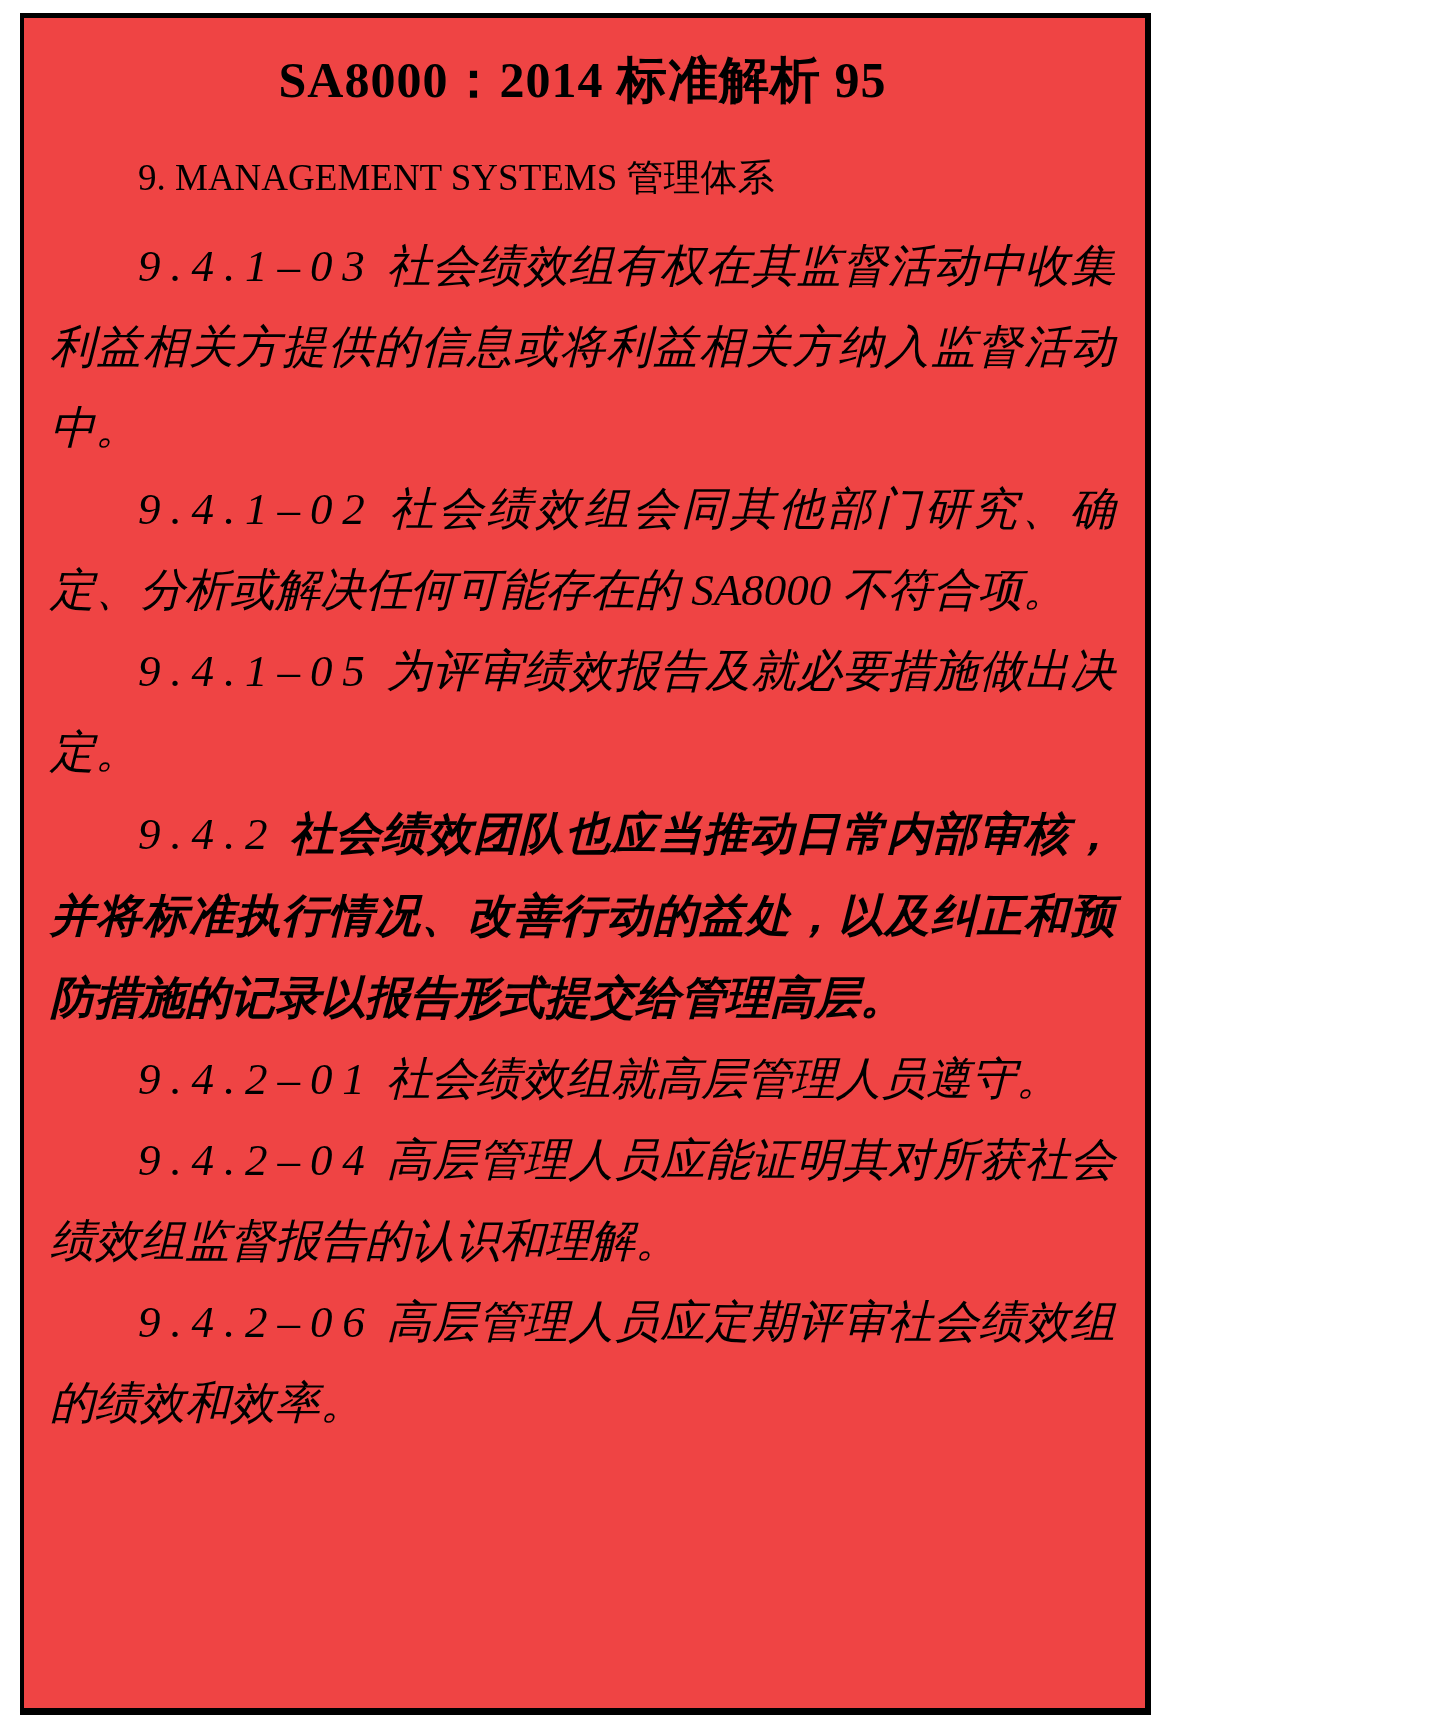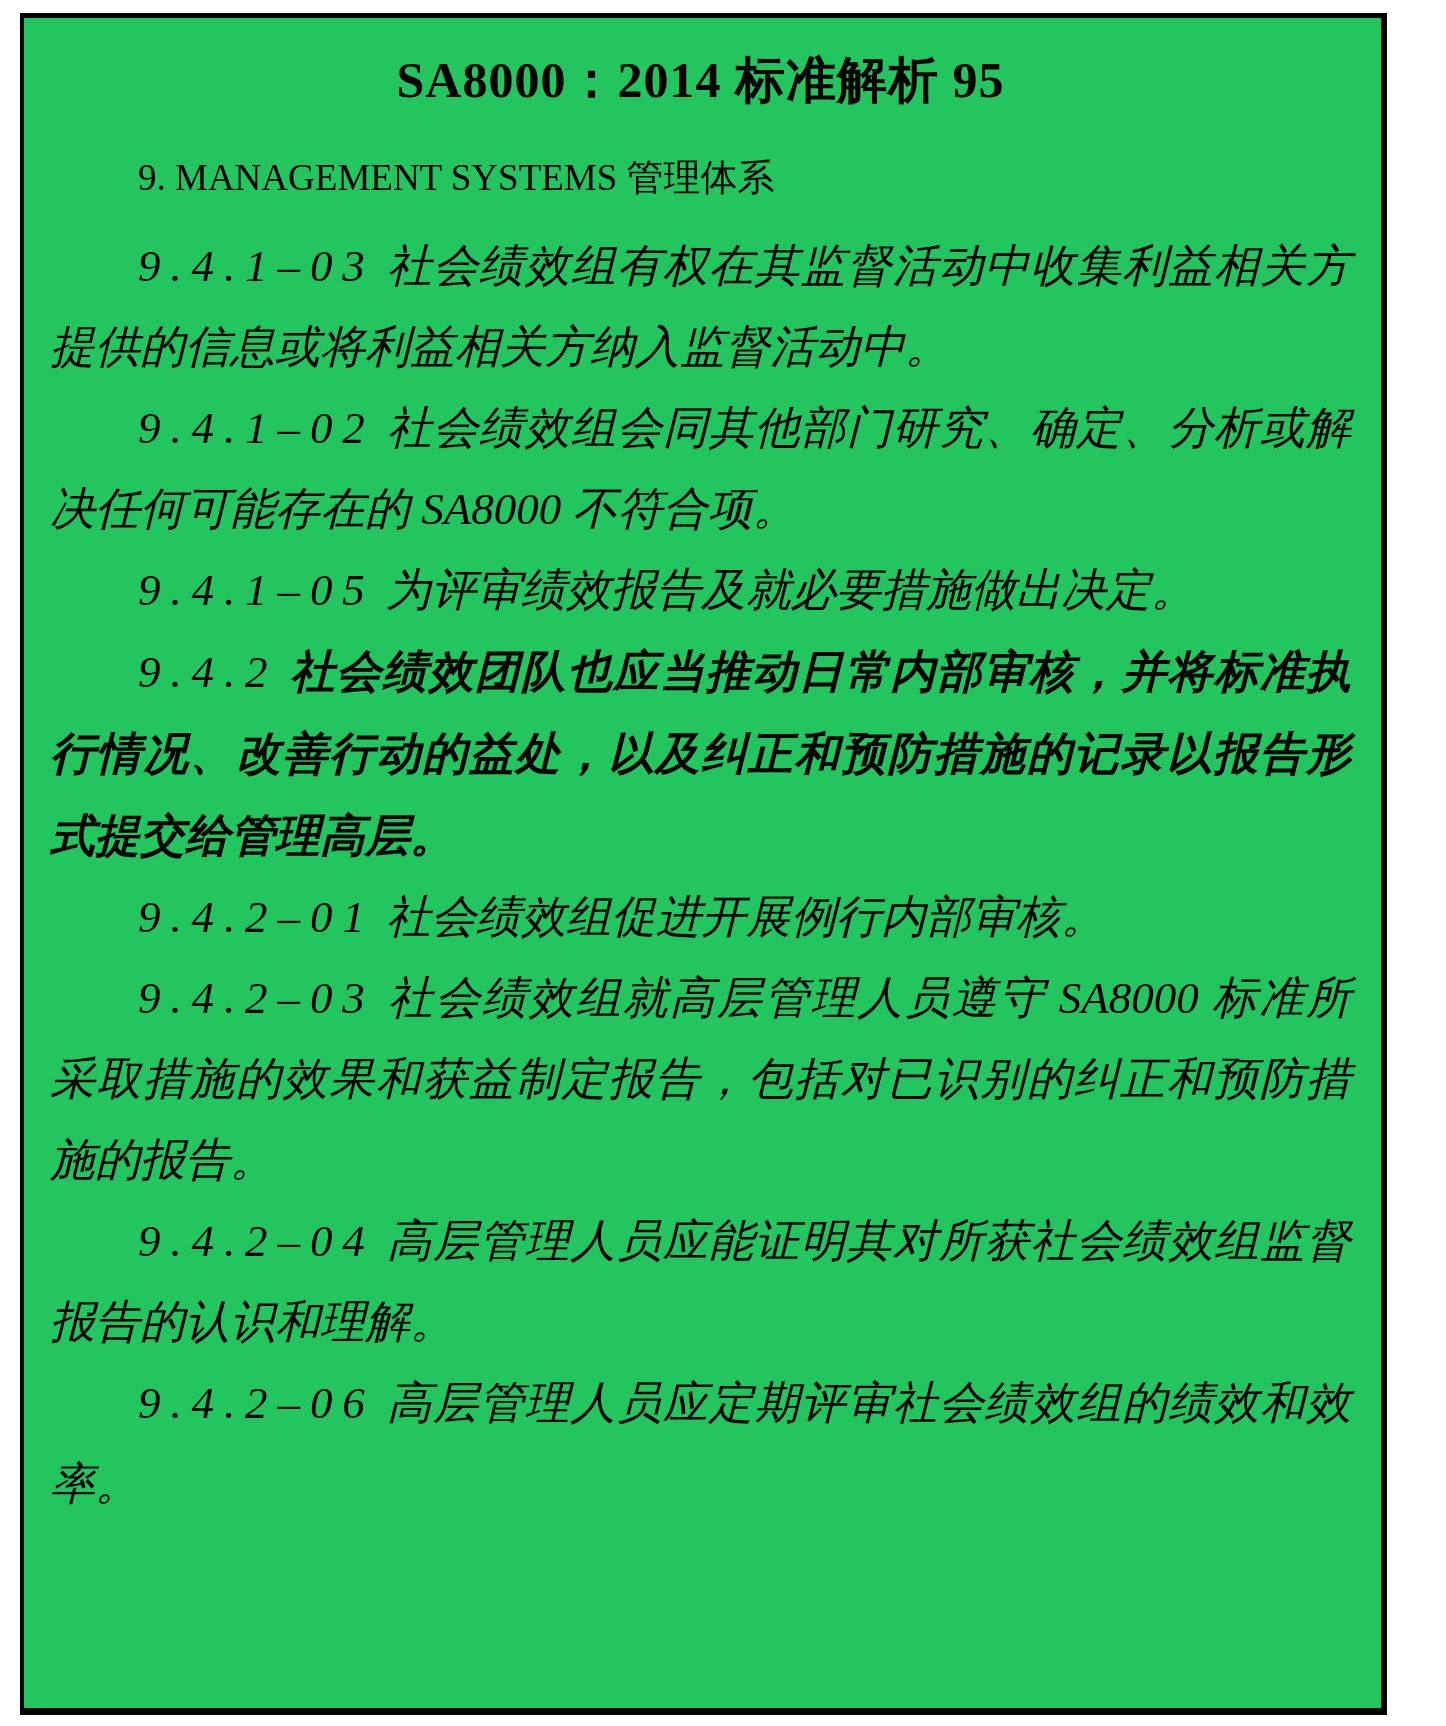--- a/index.html
+++ b/index.html
@@ -15,27 +15,27 @@
     position: relative;
     width: 1446px;
     height: 1726px;
     background: #ffffff;
     overflow: hidden;
   }
   .frame {
     position: absolute;
     left: 20px;
     top: 13px;
-    width: 1367px;
+    width: 1131px;
     height: 1702px;
     box-sizing: border-box;
     border-style: solid;
     border-color: #000000;
     border-width: 5px 6px 7px 4px;
-    background: #22c55e;
+    background: #ef4444;
   }
   .content {
     padding: 0 30px 0 26px;
   }
   .title {
     margin-top: 32px;
     font-size: 50px;
     line-height: 60px;
     font-weight: bold;
     text-align: center;
@@ -77,21 +77,20 @@
 
       <div class="title">SA8000：2014 标准解析 95</div>
 
       <div class="heading">9. MANAGEMENT SYSTEMS 管理体系</div>
 
       <div class="body">
         <p><span class="num">9.4.1–03</span> <span class="txt">社会绩效组有权在其监督活动中收集利益相关方提供的信息或将利益相关方纳入监督活动中。</span></p>
         <p><span class="num">9.4.1–02</span> <span class="txt">社会绩效组会同其他部门研究、确定、分析或解决任何可能存在的 SA8000 不符合项。</span></p>
         <p><span class="num">9.4.1–05</span> <span class="txt">为评审绩效报告及就必要措施做出决定。</span></p>
         <p class="em"><span class="num">9.4.2</span> <span class="txt">社会绩效团队也应当推动日常内部审核，并将标准执行情况、改善行动的益处，以及纠正和预防措施的记录以报告形式提交给管理高层。</span></p>
-        <p><span class="num">9.4.2–01</span> <span class="txt">社会绩效组促进开展例行内部审核。</span></p>
-        <p><span class="num">9.4.2–03</span> <span class="txt">社会绩效组就高层管理人员遵守 SA8000 标准所采取措施的效果和获益制定报告，包括对已识别的纠正和预防措施的报告。</span></p>
+        <p><span class="num">9.4.2–01</span> <span class="txt">社会绩效组就高层管理人员遵守。</span></p>
         <p><span class="num">9.4.2–04</span> <span class="txt">高层管理人员应能证明其对所获社会绩效组监督报告的认识和理解。</span></p>
         <p><span class="num">9.4.2–06</span> <span class="txt">高层管理人员应定期评审社会绩效组的绩效和效率。</span></p>
       </div>
 
     </div>
   </div>
 </div>
 
 </body></html>

